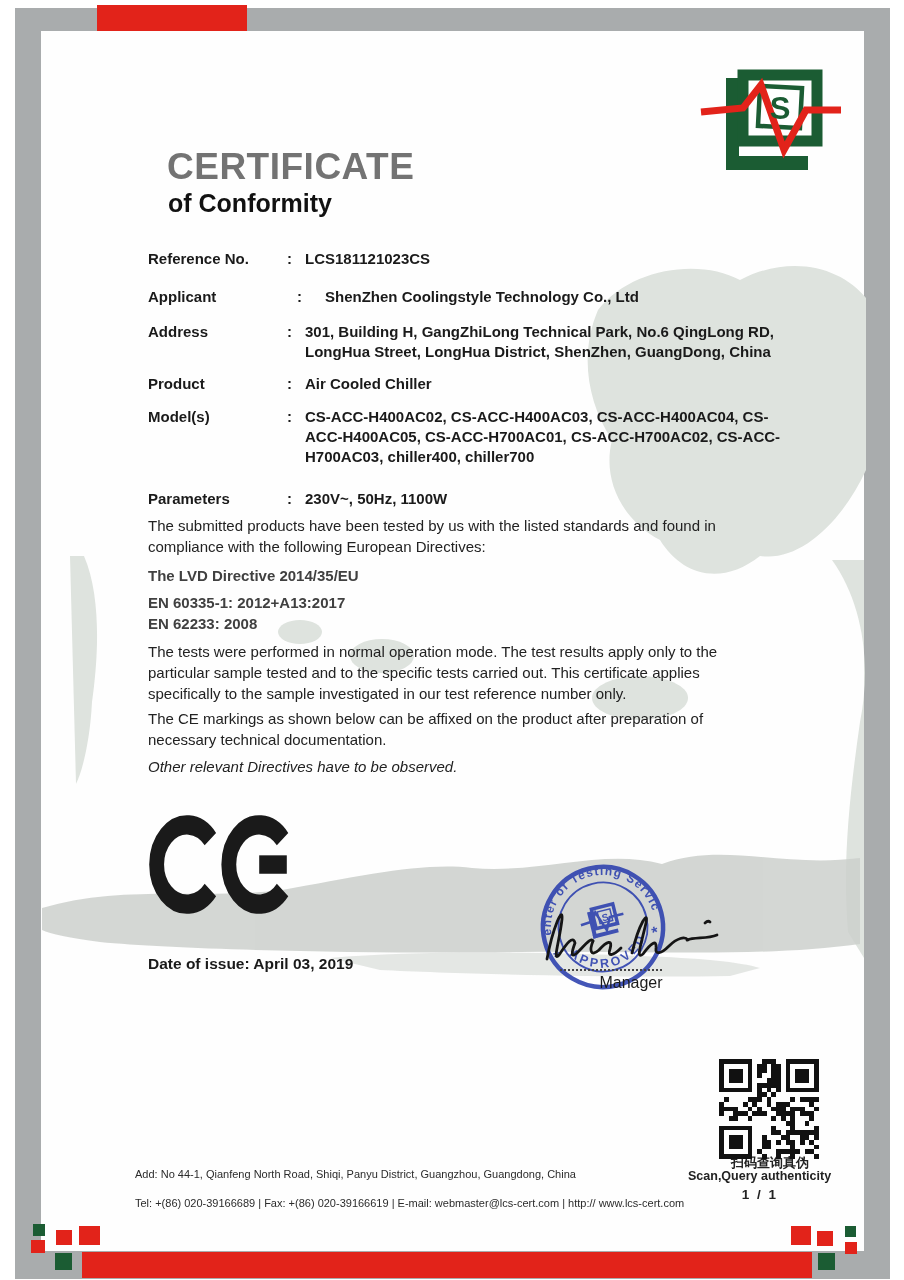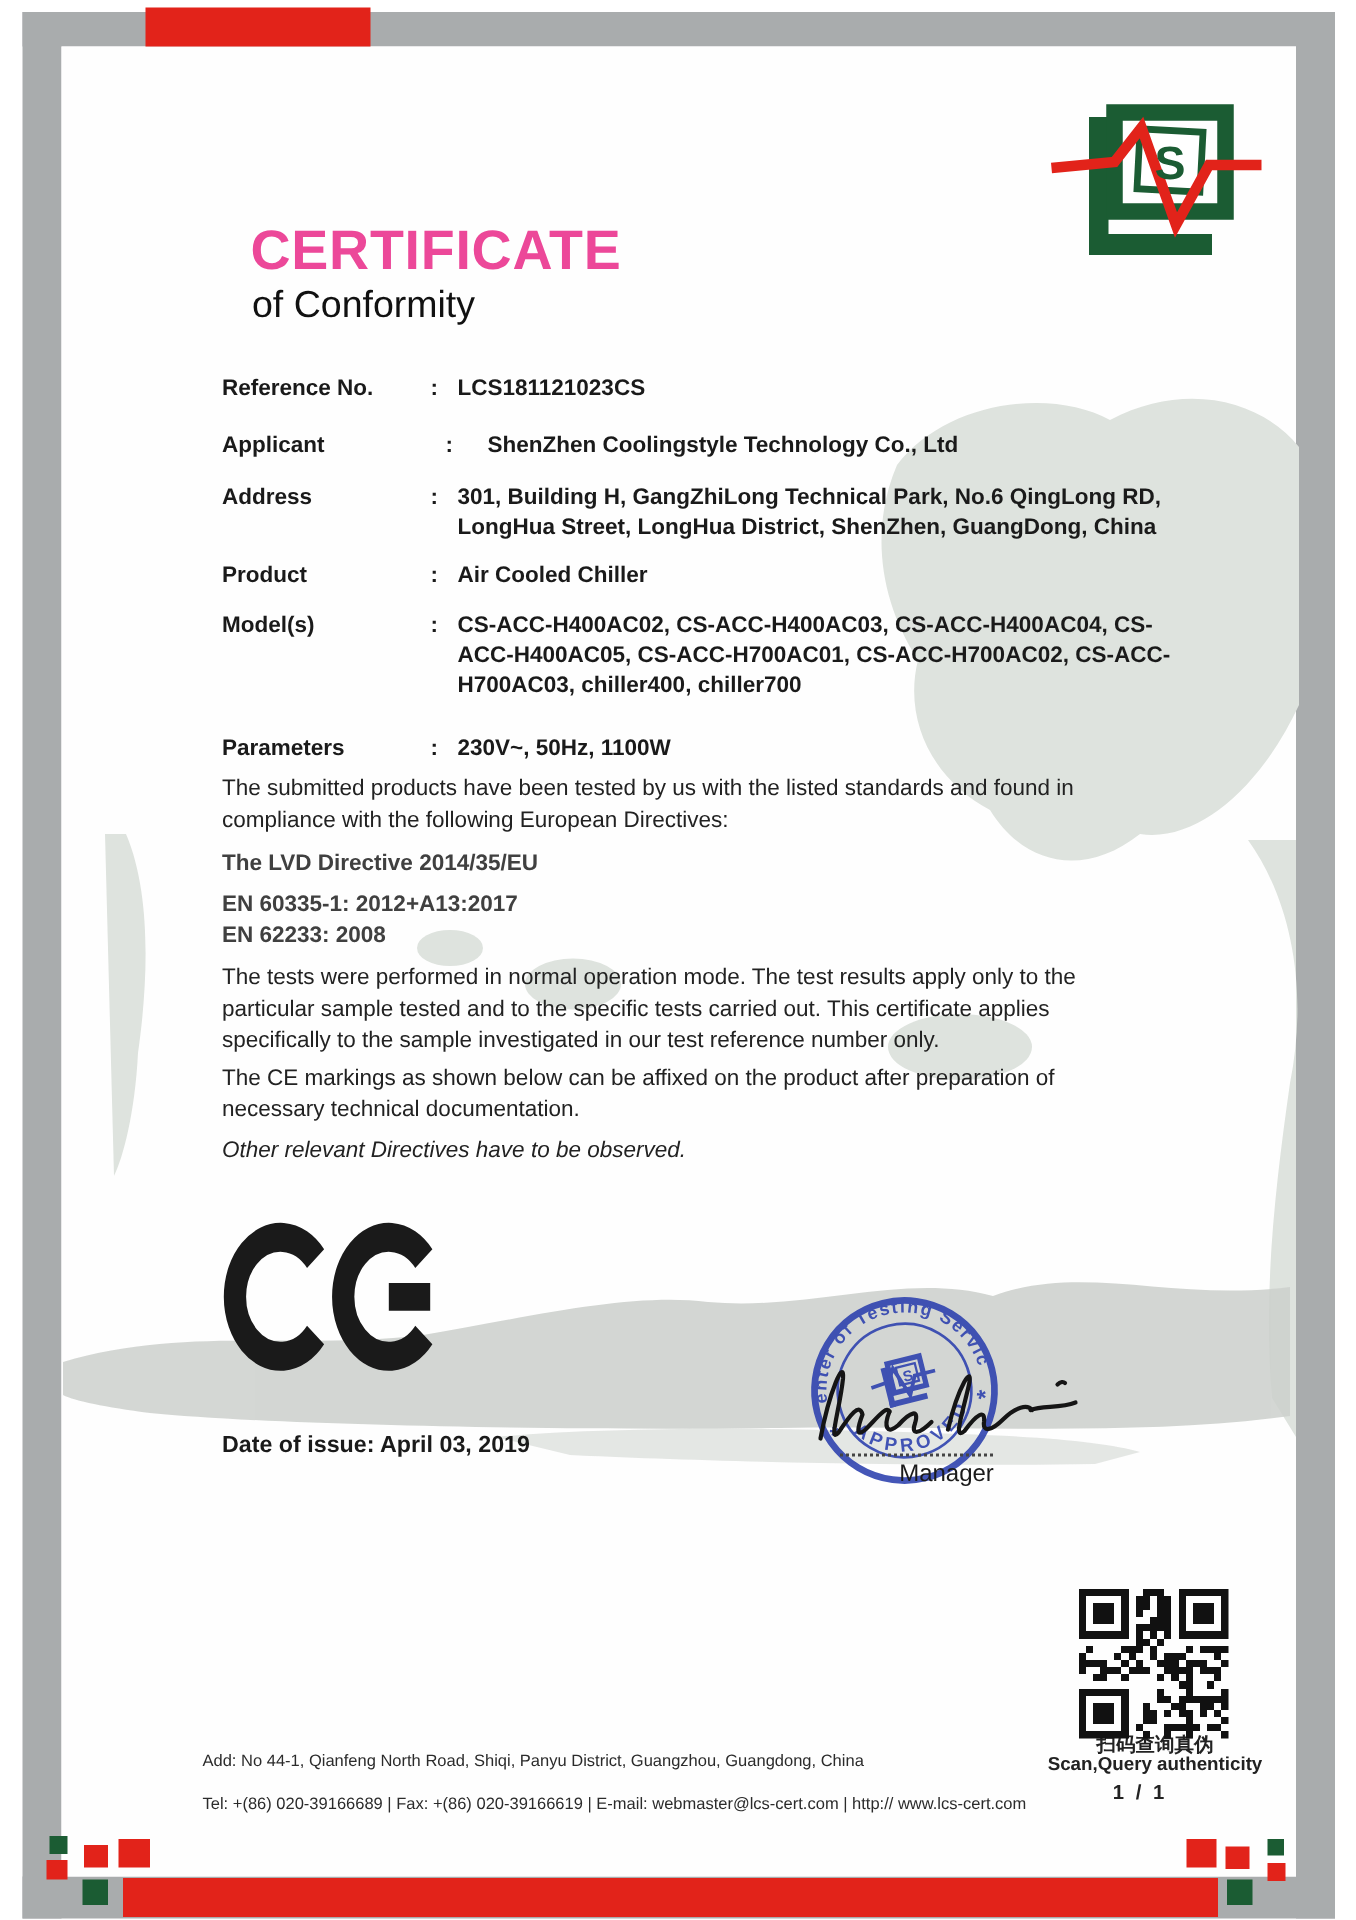--- a/index.html
+++ b/index.html
@@ -18,43 +18,43 @@
   .mark { position:absolute; z-index:3; }
   .red   { background:#e2231a; }
   .green { background:#1b5c33; }
 
   
   .map { position:absolute; left:0; top:0; z-index:1; pointer-events:none; }
 
   .content { position:absolute; left:0; top:0; width:904px; height:1280px; z-index:2; color:#1a1a1a; }
   .abs { position:absolute; }
 
-  .title1 { font-size:37px; font-weight:bold; letter-spacing:0.5px; color:#ec4899; }
-  .title2 { font-size:25px; font-weight:normal; color:#111; }
+  .title1 { font-size:37px; font-weight:bold; letter-spacing:0.5px; color:#737373; }
+  .title2 { font-size:25px; font-weight:bold; color:#111; }
 
   .field { position:absolute; left:148px; display:flex; font-size:15px; font-weight:bold; }
   .field .lbl  { width:139px; }
   .field .col  { width:18px; }
   .field .val  { width:480px; white-space:pre-line; line-height:20px; }
   .field .lbl, .field .col { line-height:20px; }
 
   .para { position:absolute; left:148px; width:600px; font-size:15px; line-height:21px; color:#222; white-space:pre-line; }
   .para.bold { font-weight:bold; color:#404040; }
 
   .date-issue { font-size:15.5px; font-weight:bold; }
 
   .stamp-wrap { position:absolute; left:528px; top:852px; width:150px; height:150px; transform:rotate(-14deg); opacity:0.88; z-index:3; }
   .sig { position:absolute; left:535px; top:893px; z-index:4; }
   .sig-line { position:absolute; left:560px; top:969px; width:102px; border-top:2px dotted #444; z-index:4; }
   .sig-title { position:absolute; left:583px; top:974px; width:96px; text-align:center; font-size:16px; color:#1a1a1a; z-index:4; }
 
   .footer { position:absolute; left:135px; top:1152px; width:600px; font-size:11px; line-height:14.5px; color:#2b2b2b; white-space:pre-line; }
   .qr-box { position:absolute; left:719px; top:1059px; width:100px; height:100px; z-index:3; }
   .qr-zh  { position:absolute; left:700px; top:1154px; width:140px; text-align:center; font-size:13px; font-weight:bold; color:#222; }
-  .qr-en  { position:absolute; left:688px; top:1169px; width:164px; text-align:center; font-size:12.5px; font-weight:bold; color:#222; }
+  .qr-en  { position:absolute; left:688px; top:1169px; width:164px; text-align:left; font-size:12.5px; font-weight:bold; color:#222; }
   .qr-pg  { position:absolute; left:705px; top:1187px; width:110px; text-align:center; font-size:13.5px; font-weight:bold; letter-spacing:2px; color:#222; }
 </style>
 </head>
 <body>
 
 <div class="scan">
 
   <div class="frame frame-top"></div>
   <div class="frame frame-left"></div>
   <div class="frame frame-right"></div>

